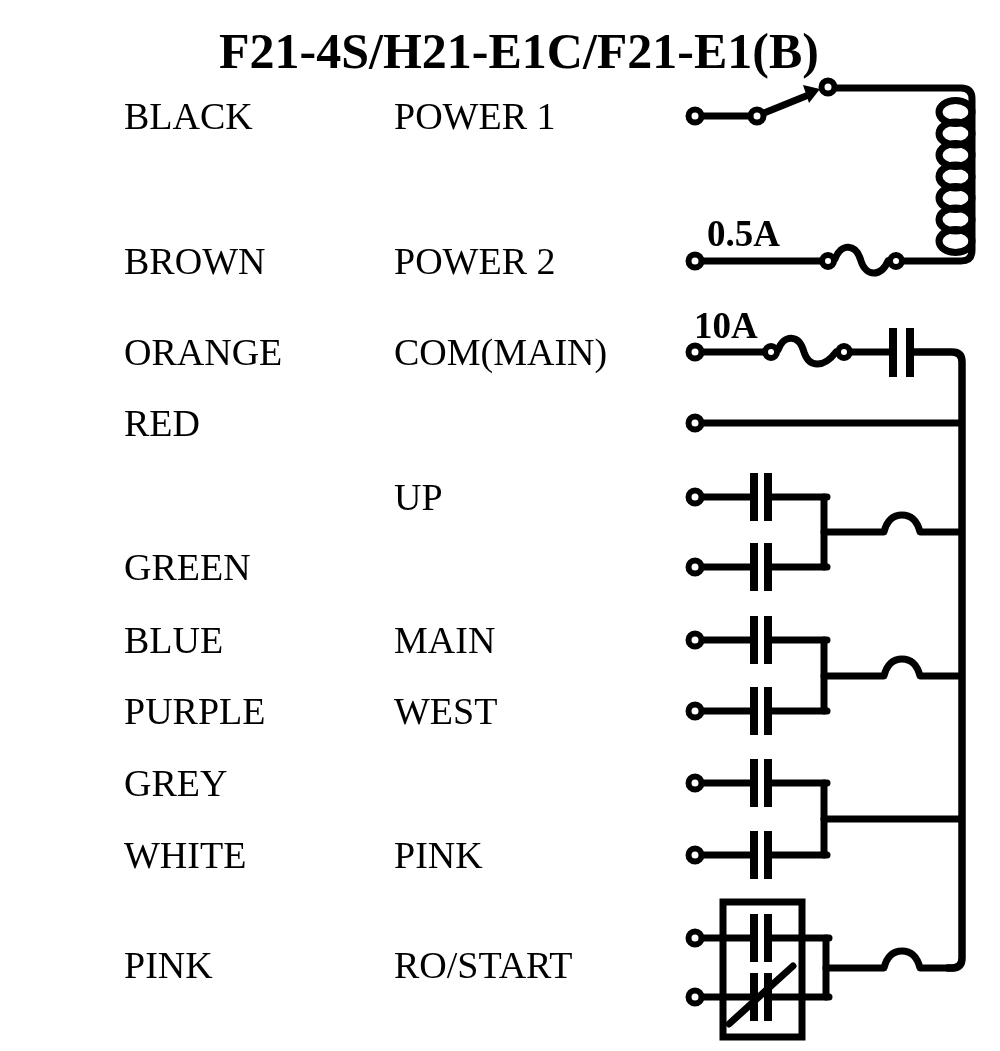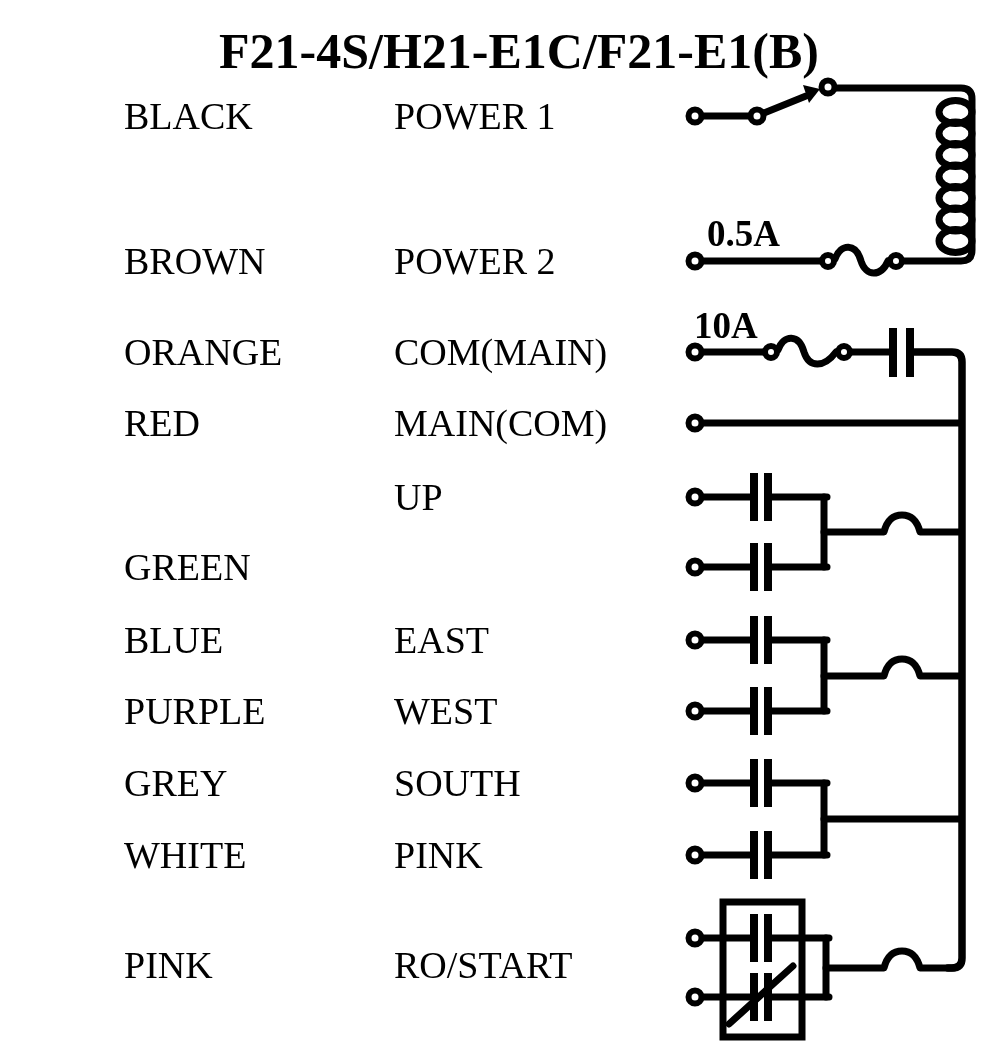--- a/index.html
+++ b/index.html
@@ -39,39 +39,37 @@
   <div class="row" style="top:236px">
     <span class="color">BROWN</span>
     <span class="func">POWER 2</span>
   </div>
   <div class="row" style="top:327px">
     <span class="color">ORANGE</span>
     <span class="func">COM(MAIN)</span>
   </div>
   <div class="row" style="top:398px">
     <span class="color">RED</span>
-    <span class="func">MAIN(COM)</span>
   </div>
   <div class="row" style="top:472px">
     <span class="func">UP</span>
   </div>
   <div class="row" style="top:542px">
     <span class="color">GREEN</span>
   </div>
   <div class="row" style="top:615px">
     <span class="color">BLUE</span>
-    <span class="func">EAST</span>
+    <span class="func">MAIN</span>
   </div>
   <div class="row" style="top:686px">
     <span class="color">PURPLE</span>
     <span class="func">WEST</span>
   </div>
   <div class="row" style="top:758px">
     <span class="color">GREY</span>
-    <span class="func">SOUTH</span>
   </div>
   <div class="row" style="top:830px">
     <span class="color">WHITE</span>
     <span class="func">PINK</span>
   </div>
   <div class="row" style="top:940px">
     <span class="color">PINK</span>
     <span class="func">RO/START</span>
   </div>
 

